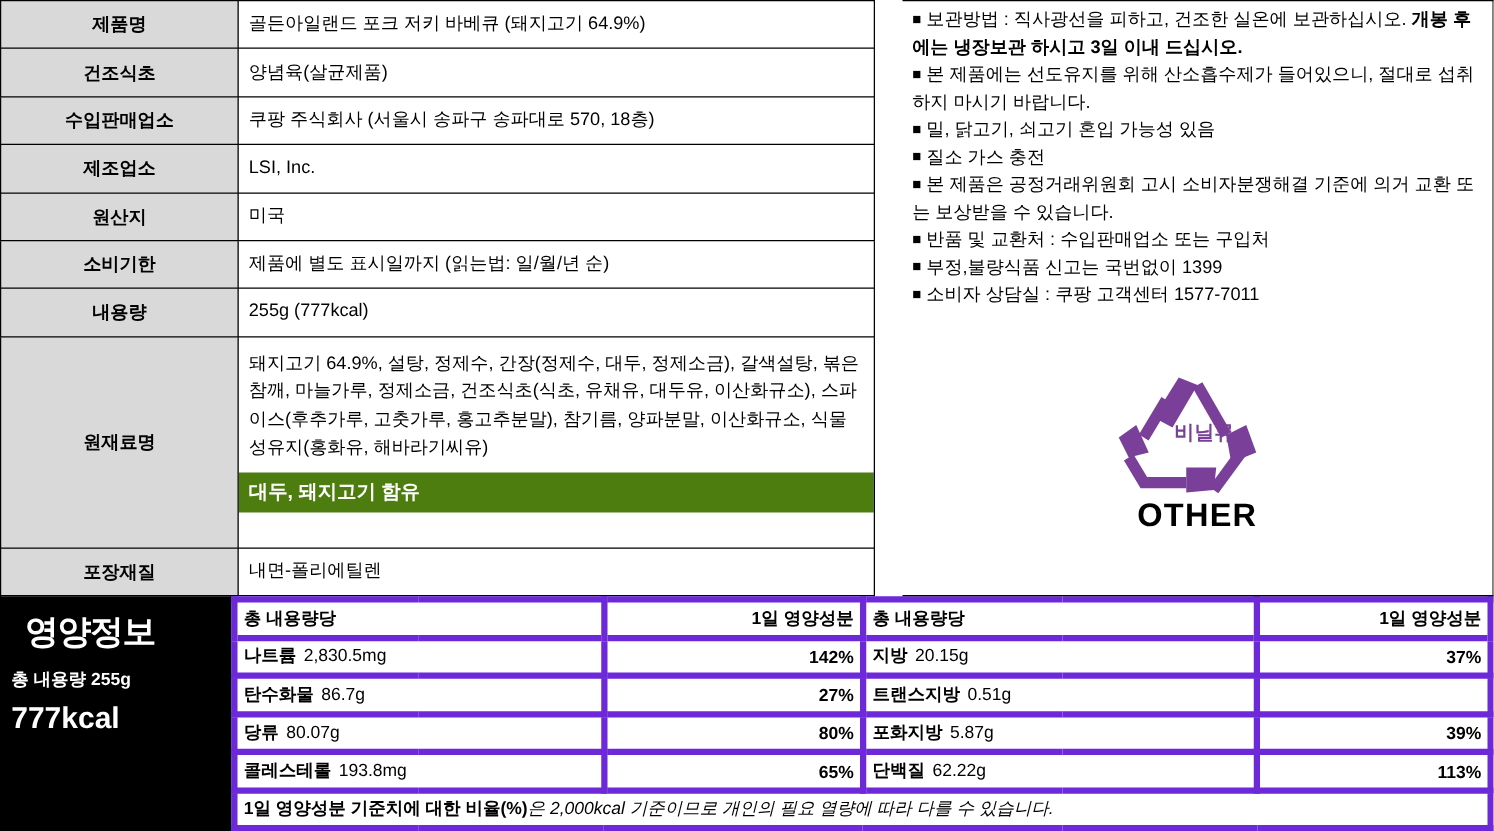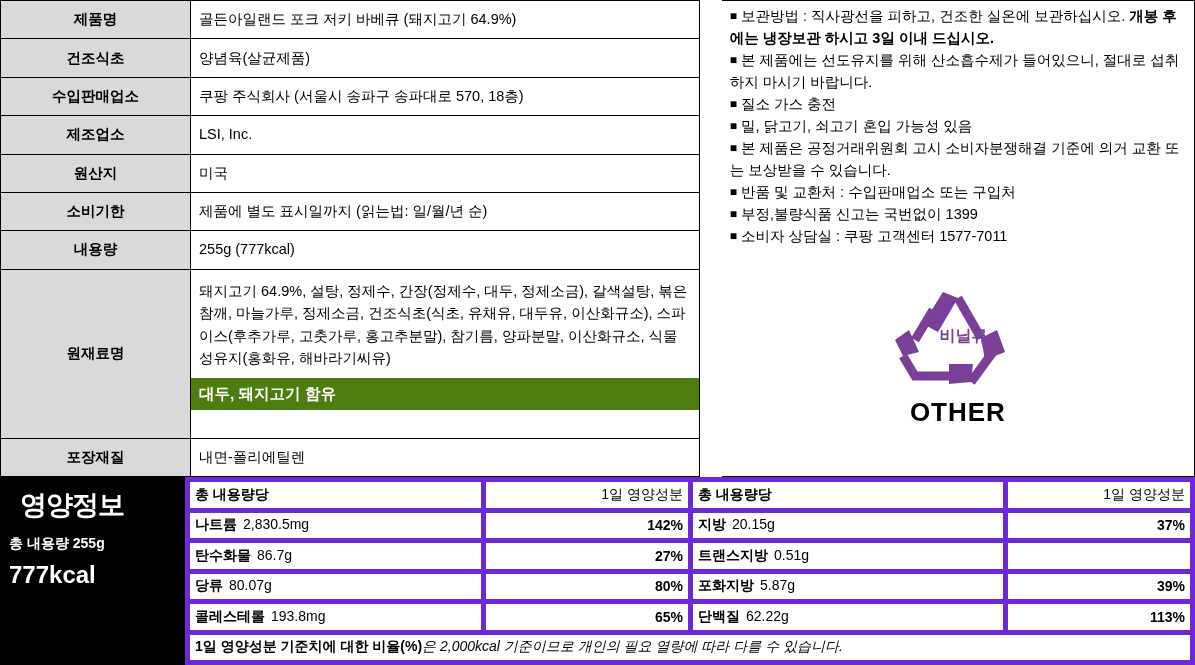--- a/index.html
+++ b/index.html
@@ -93,21 +93,21 @@
     bottom: 48px;
     text-align: center;
     width: 200px;
   }
   .recycle .mark { position: relative; width: 130px; height: 95px; margin: 0 auto; }
   .recycle .label-other {
     font-size: 26px;
     font-weight: bold;
     letter-spacing: 1px;
     color: #000;
-    margin-top: 12px;
+    margin-top: 2px;
     text-align: center;
   }
   .recycle .inner-text {
     position: absolute;
     left: 11px; right: 0; top: 36px;
     font-size: 16px;
     font-weight: bold;
     color: #7a3f99;
     text-align: center;
   }
@@ -134,21 +134,21 @@
   }
   table.nut td {
     border: 5px solid #6d28d9;
     font-size: 14px;
     padding: 2px 5px;
     vertical-align: middle;
     color: #000;
     height: 27px;
   }
   td.hdr-left { font-weight: bold; }
-  td.hdr-right { font-weight: normal; text-align: right; }
+  td.hdr-right { font-weight: bold; text-align: right; }
   td.nm { font-weight: bold; }
   td.nm span.amt { font-weight: normal; margin-left: 6px; }
   td.pct { text-align: right; font-weight: bold; }
   td.indent { padding-left: 18px; }
   td.foot {
     font-weight: bold;
     font-size: 13.5px;
     padding: 3px 5px;
   }
   td.foot span.reg { font-weight: normal; font-style: italic; }
@@ -210,24 +210,24 @@
 
     <div class="right-col">
 
       <p class="note-line">
         <span class="sq">■</span><span>보관방법 : 직사광선을 피하고, 건조한 실온에 보관하십시오. </span><span class="bold">개봉 후에는 냉장보관 하시고 3일 이내 드십시오.</span>
       </p>
       <p class="note-line">
         <span class="sq">■</span><span>본 제품에는 선도유지를 위해 산소흡수제가 들어있으니, 절대로 섭취하지 마시기 바랍니다.</span>
       </p>
       <p class="note-line">
+        <span class="sq">■</span><span>밀, 닭고기, 쇠고기 혼입 가능성 있음</span>
+      </p>
+      <p class="note-line">
         <span class="sq">■</span><span>질소 가스 충전</span>
-      </p>
-      <p class="note-line">
-        <span class="sq">■</span><span>밀, 닭고기, 쇠고기 혼입 가능성 있음</span>
       </p>
       <p class="note-line">
         <span class="sq">■</span><span>본 제품은 공정거래위원회 고시 소비자분쟁해결 기준에 의거 교환 또는 보상받을 수 있습니다.</span>
       </p>
       <p class="note-line">
         <span class="sq">■</span><span>반품 및 교환처 : 수입판매업소 또는 구입처</span>
       </p>
       <p class="note-line">
         <span class="sq">■</span><span>부정,불량식품 신고는 국번없이 1399</span>
       </p>

